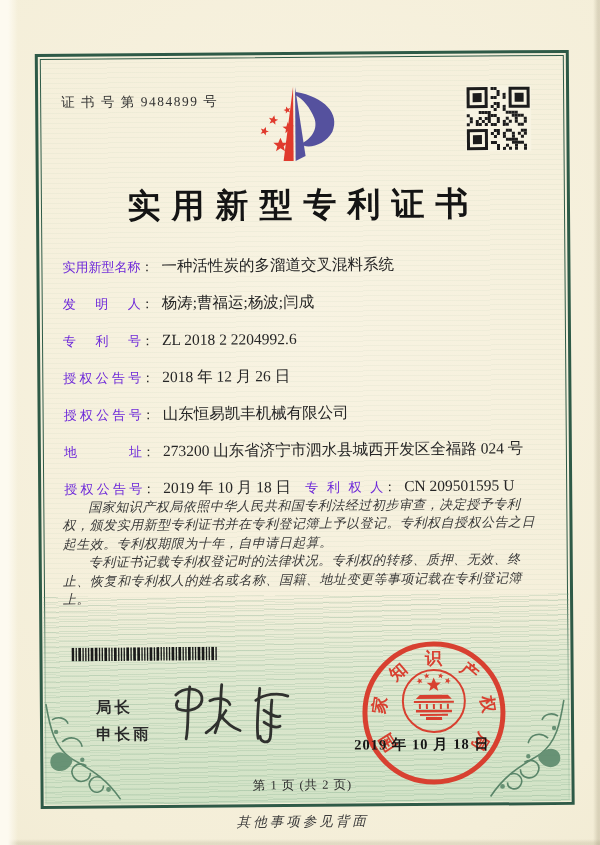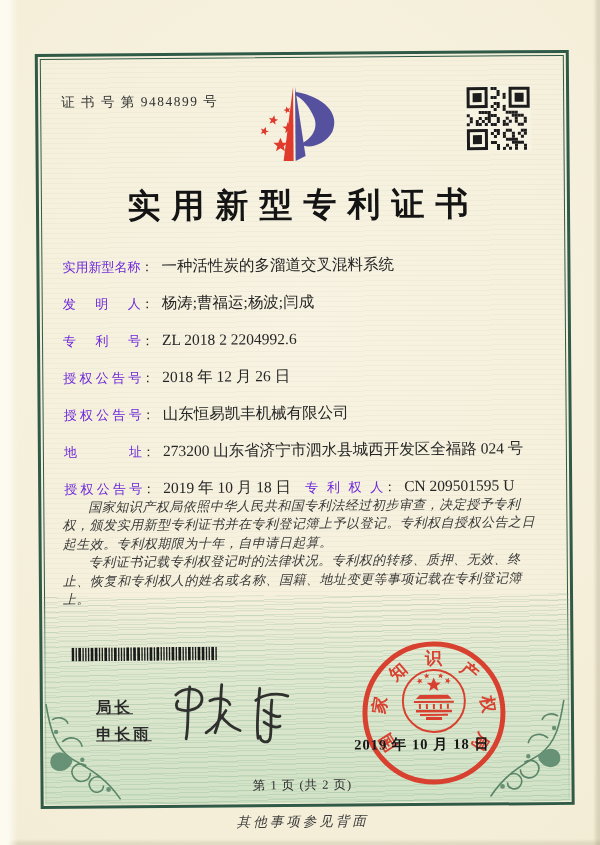--- a/index.html
+++ b/index.html
@@ -34,21 +34,21 @@
   .title{position:absolute;left:0;right:0;top:183px;text-align:center;font-size:33px;font-weight:600;letter-spacing:11px;color:#141414;text-indent:11px;}
   .fields{position:absolute;left:64px;top:246px;width:480px;}
   .frow{height:37px;line-height:37px;white-space:nowrap;font-size:15.5px;color:#262626;}
   .flabel{display:inline-block;width:78px;text-align:justify;text-align-last:justify;font-size:13px;color:#6d28d9;vertical-align:baseline;}
   .fcolon{font-size:13px;margin-right:8px;}
   .fvalue{font-size:15.5px;}
   .fcell{display:inline-block;width:241px;}
   .paras{position:absolute;left:62px;top:497px;width:482px;font-size:13px;line-height:18.4px;letter-spacing:.5px;color:#3a3a3a;font-style:italic;}
   .paras p{margin:0;text-indent:2em;}
   .barcode{position:absolute;left:70px;top:646px;}
-  .director{position:absolute;left:94px;top:692px;font-family:"Liberation Sans","DejaVu Sans",sans-serif;font-size:15.5px;font-weight:600;letter-spacing:3px;color:#2a2a2a;line-height:27px;text-decoration:underline;}
+  .director{position:absolute;left:94px;top:692px;font-family:"Liberation Sans","DejaVu Sans",sans-serif;font-size:15.5px;font-weight:600;letter-spacing:3px;color:#2a2a2a;line-height:27px;}
   .signature{position:absolute;left:158px;top:666px;}
   .seal{position:absolute;left:357px;top:639px;}
   .seal-date{position:absolute;left:352px;top:736px;width:170px;font-size:14.5px;font-weight:600;letter-spacing:1px;color:#151515;}
   .page-info{position:absolute;left:0;right:0;top:777px;text-align:center;font-size:12.5px;color:#2f2f2f;letter-spacing:1px;}
   .footer-note{position:absolute;left:0;right:0;top:813px;text-align:center;font-size:13.5px;font-style:italic;letter-spacing:3px;color:#3b3b3b;}
   
   .sealch{font:700 17px "Liberation Serif",serif;fill:var(--seal-red,#d84030);text-anchor:middle;dominant-baseline:middle;}
   .seal-ring{fill:none;stroke:var(--seal-red,#d84030);stroke-width:5;}
   .emb{fill:var(--seal-red,#d84030);}
   .emb-ring{fill:none;stroke:var(--seal-red,#d84030);stroke-width:2;}

